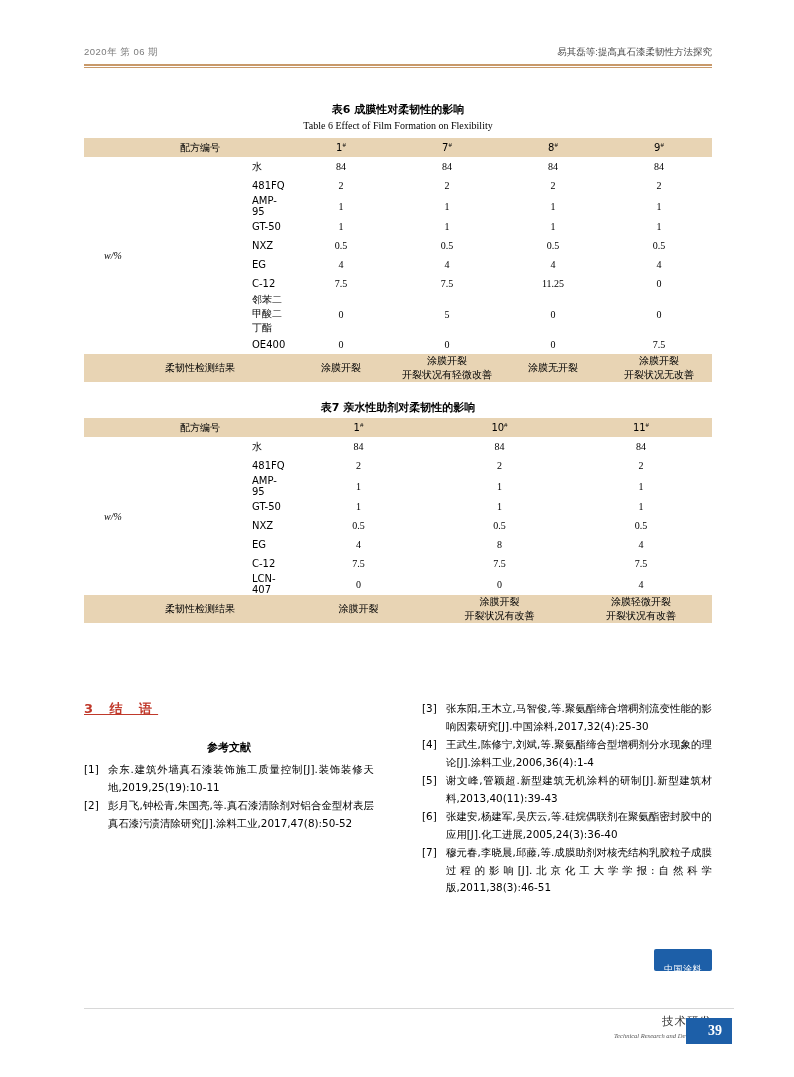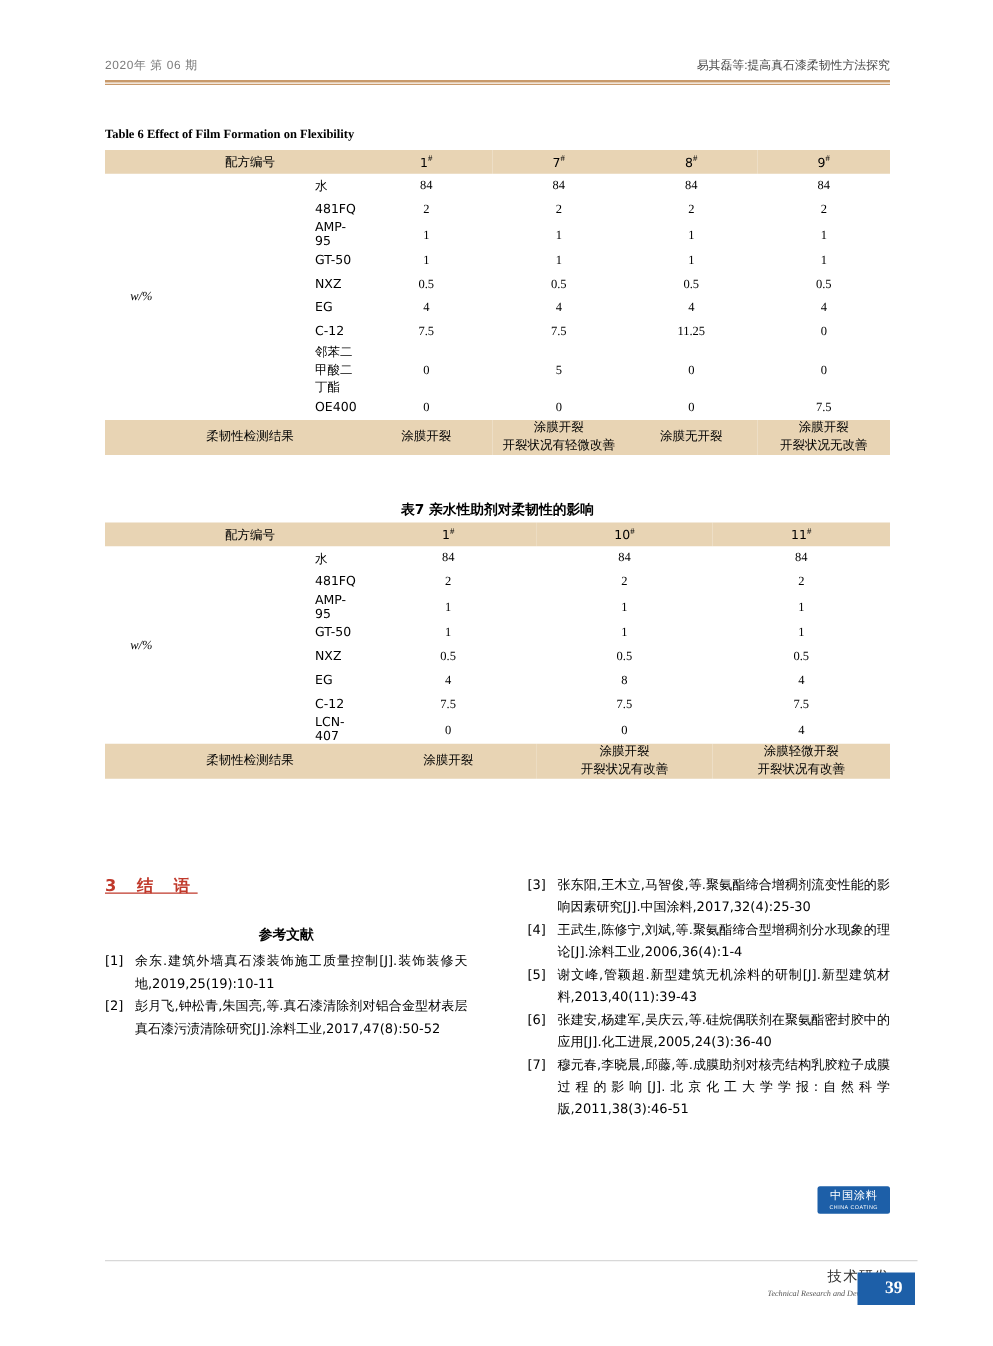--- a/index.html
+++ b/index.html
@@ -72,22 +72,23 @@
   #table7-block { top: 400px; }
 
   .tbl-title-cn {
     text-align: center;
     font-size: 11px;
     font-weight: bold;
     font-family: "DejaVu Sans", sans-serif;
     margin-bottom: 3px;
   }
   .tbl-title-en {
+    text-align: center;
     font-size: 10px;
-    font-weight: bold;
+    font-weight: normal;
     font-family: "Liberation Serif", serif;
     margin-bottom: 7px;
   }
 
   table.data {
     border-collapse: collapse;
     width: 628px;
     table-layout: fixed;
   }
   table.data td {
@@ -190,21 +191,21 @@
     height: 22px;
     background: #1d5fa8;
     border-radius: 2px;
     color: #ffffff;
     text-align: center;
   }
   .logo-cn {
     font-size: 9px;
     font-family: "DejaVu Sans", sans-serif;
     line-height: 12px;
-    padding-top: 2px;
+    padding-top: 14px;
     letter-spacing: 0.5px;
   }
   .logo-en {
     font-size: 4.3px;
     font-family: "Liberation Sans", sans-serif;
     letter-spacing: 0.4px;
     line-height: 6px;
   }
   .footer-sec {
     position: absolute;
@@ -256,20 +257,21 @@
 
 <div class="page">
 
   <div class="header">
     <div class="header-left">2020年  第 06 期</div>
     <div class="header-right">易其磊等:提高真石漆柔韧性方法探究</div>
     <div class="header-rule"></div>
   </div>
 
   <div class="table-block" id="table6-block">
+    <div class="tbl-title-cn">表6  成膜性对柔韧性的影响</div>
     <div class="tbl-title-en">Table 6   Effect of Film Formation on Flexibility</div>
     <table class="data">
       <colgroup>
         <col style="width:58px">
           <col style="width:146px">
           <col style="width:106px">
         <col style="width:106px">
           <col style="width:106px">
           <col style="width:106px">
       </colgroup>

